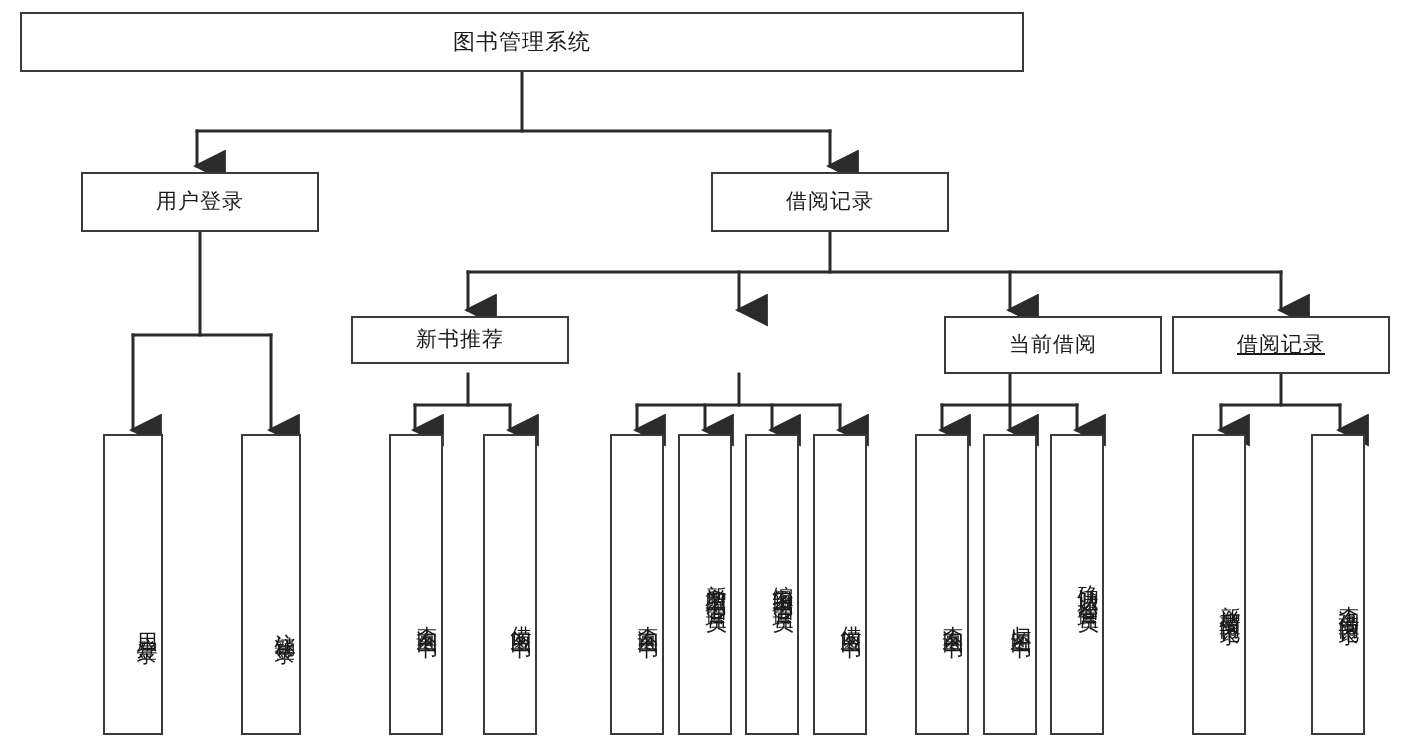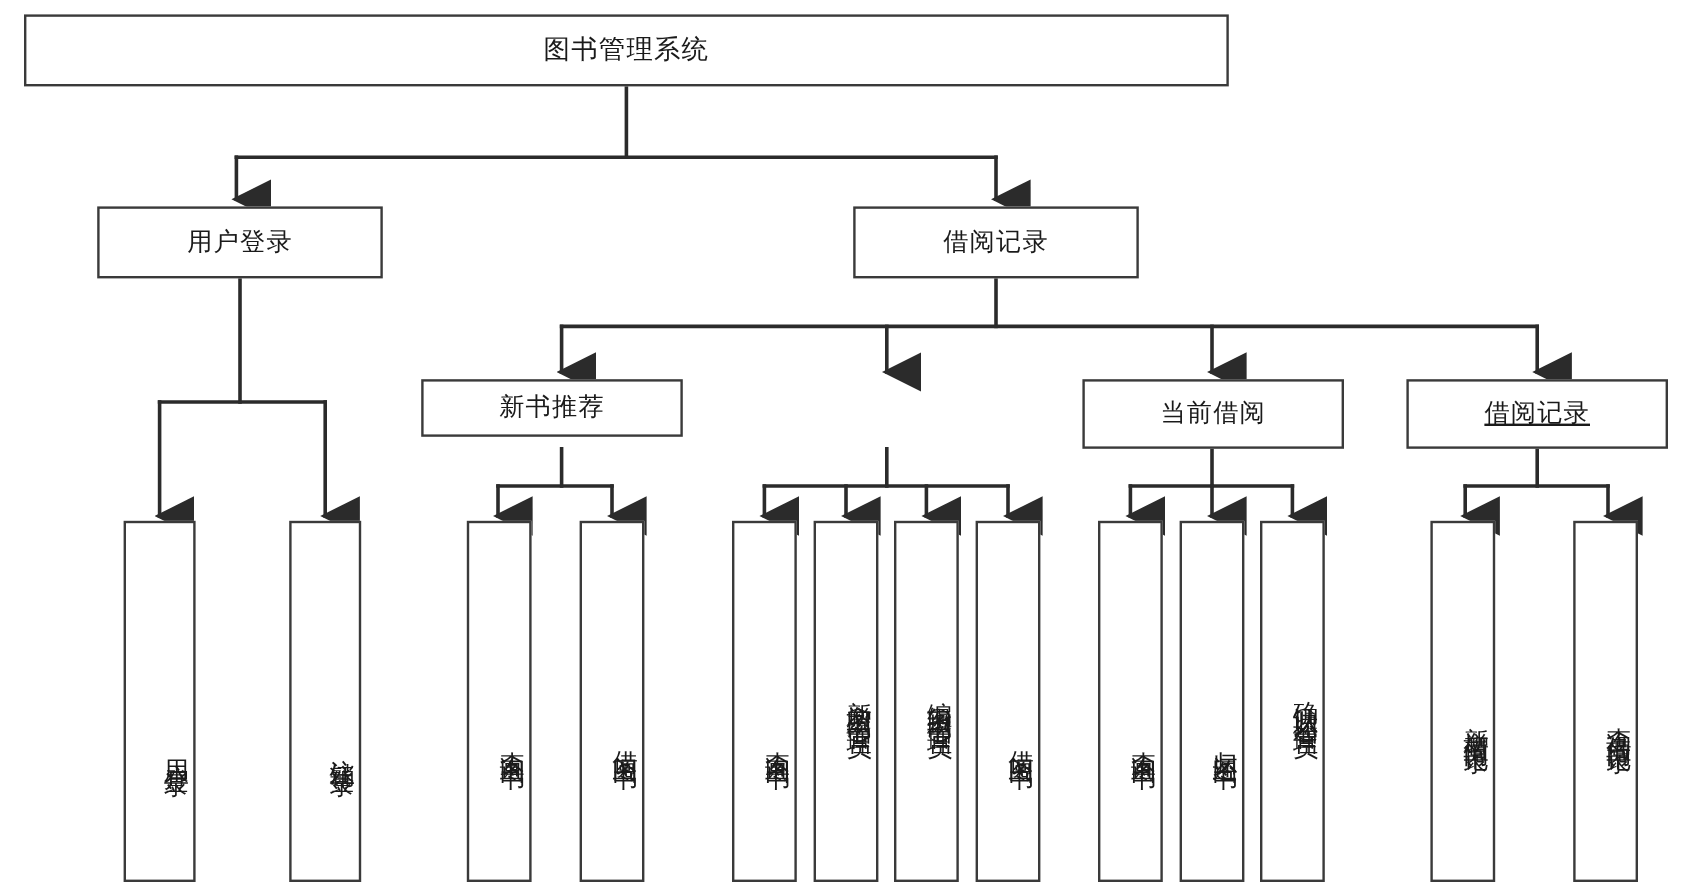--- a/index.html
+++ b/index.html
@@ -131,21 +131,21 @@
   <div class="node horiz" style="left:81px; top:172px; width:238px; height:60px;">
     <span>用户登录</span>
   </div>
   <div class="node horiz" style="left:711px; top:172px; width:238px; height:60px;">
     <span>借阅记录</span>
   </div>
 
   <div class="node horiz" style="left:351px; top:316px; width:218px; height:48px;align-items:center;">
     <span>新书推荐</span>
   </div>
-  <div class="node horiz" style="left:902px; top:316px; width:218px; height:58px;">
+  <div class="node horiz" style="left:944px; top:316px; width:218px; height:58px;">
     <span>当前借阅</span>
   </div>
   <div class="node horiz" style="left:1172px; top:316px; width:218px; height:58px;text-decoration:underline;">
     <span>借阅记录</span>
   </div>
 
   <div class="node vert" style="left:103px; top:434px; width:60px; height:301px; padding-top:82px;">
     <span class="vtext">用户登录</span>
   </div>
   <div class="node vert" style="left:241px; top:434px; width:60px; height:301px; padding-top:82px;">

